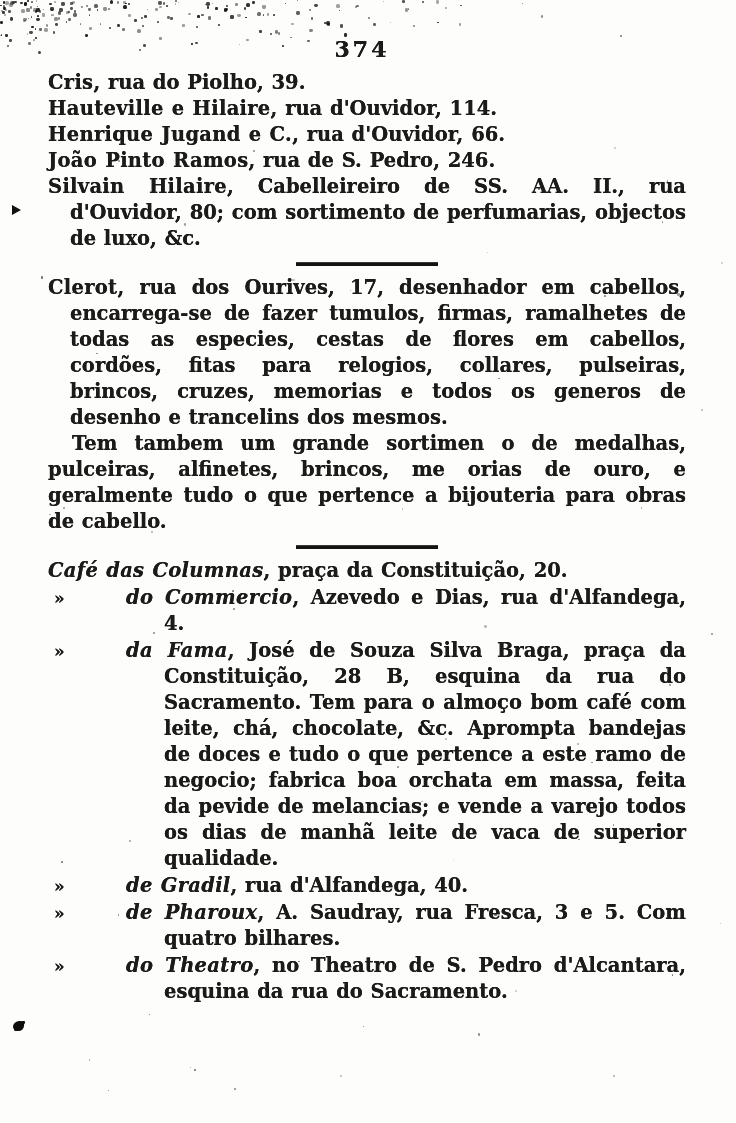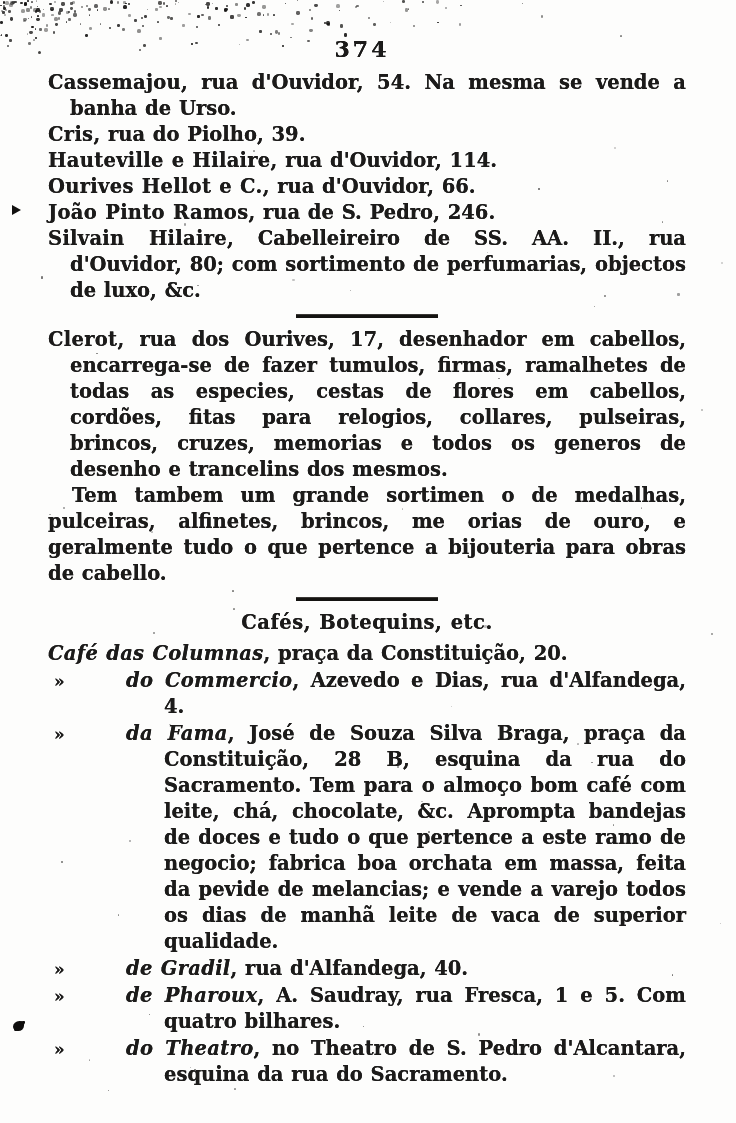--- a/index.html
+++ b/index.html
@@ -341,41 +341,39 @@
       <i style="left: 498.485px; top: 377.968px; width: 1.14366px; height: 1.14366px; opacity: 0.570938;"></i>
     </div>
 
   <div class="pagenum">374</div>
 
   <div class="ink-tri"></div>
   <div class="ink-blot"></div>
 
   <div class="content">
 
-    <p class="entry"><span class="entry-name">Cassemajou</span><span>, rua d'Ouvidor, 54. Na mesma se vende a banha de Urso.</span></p>
     <p class="entry"><span class="entry-name">Cris</span><span>, rua do Piolho, 39.</span></p>
     <p class="entry"><span class="entry-name">Hauteville e Hilaire</span><span>, rua d'Ouvidor, 114.</span></p>
-    <p class="entry"><span class="entry-name">Ourives Hellot e C.</span><span>, rua d'Ouvidor, 66.</span></p>
+    <p class="entry"><span class="entry-name">Henrique Jugand e C.</span><span>, rua d'Ouvidor, 66.</span></p>
     <p class="entry"><span class="entry-name">João Pinto Ramos</span><span>, rua de S. Pedro, 246.</span></p>
     <p class="entry"><span class="entry-name">Silvain Hilaire</span><span>, Cabelleireiro de SS. AA. II., rua d'Ouvidor, 80; com sortimento de perfumarias, objectos de luxo, &amp;c.</span></p>
 
     <div class="rule"></div>
 
     <p class="entry block"><span class="entry-name">Clerot</span><span>, rua dos Ourives, 17, desenhador em cabellos, encarrega-se de fazer tumulos, firmas, ramalhetes de todas as especies, cestas de flores em cabellos, cordões, fitas para relogios, collares, pulseiras, brincos, cruzes, memorias e todos os generos de desenho e trancelins dos mesmos.</span></p>
     <p class="note2">Tem tambem um grande sortimen o de medalhas, pulceiras, alfinetes, brincos, me orias de ouro, e geralmente tudo o que pertence a bijouteria para obras de cabello.</p>
 
 
     <div class="rule"></div>
 
-    <p class="heading">Cafés, Botequins, etc.</p>
 
     <div>
       <p class="cafe-lead"><span class="entry-name ital">Café das Columnas</span><span>, praça da Constituição, 20.</span></p>
 
       <p class="cafe-item"><span class="marker">»</span><span class="entry-name ital">do Commercio</span><span>, Azevedo e Dias, rua d'Alfandega, 4.</span></p>
       <p class="cafe-item"><span class="marker">»</span><span class="entry-name ital">da Fama</span><span>, José de Souza Silva Braga, praça da Constituição, 28 B, esquina da rua do Sacramento. Tem para o almoço bom café com leite, chá, chocolate, &amp;c. Aprompta bandejas de doces e tudo o que pertence a este ramo de negocio; fabrica boa orchata em massa, feita da pevide de melancias; e vende a varejo todos os dias de manhã leite de vaca de superior qualidade.</span></p>
       <p class="cafe-item"><span class="marker">»</span><span class="entry-name ital">de Gradil</span><span>, rua d'Alfandega, 40.</span></p>
-      <p class="cafe-item"><span class="marker">»</span><span class="entry-name ital">de Pharoux</span><span>, A. Saudray, rua Fresca, 1 e 5. Com quatro bilhares.</span></p>
+      <p class="cafe-item"><span class="marker">»</span><span class="entry-name ital">de Pharoux</span><span>, A. Saudray, rua Fresca, 3 e 5. Com quatro bilhares.</span></p>
       <p class="cafe-item"><span class="marker">»</span><span class="entry-name ital">do Theatro</span><span>, no Theatro de S. Pedro d'Alcantara, esquina da rua do Sacramento.</span></p>
     </div>
 
   </div>
 </div>
 
 </body></html>

